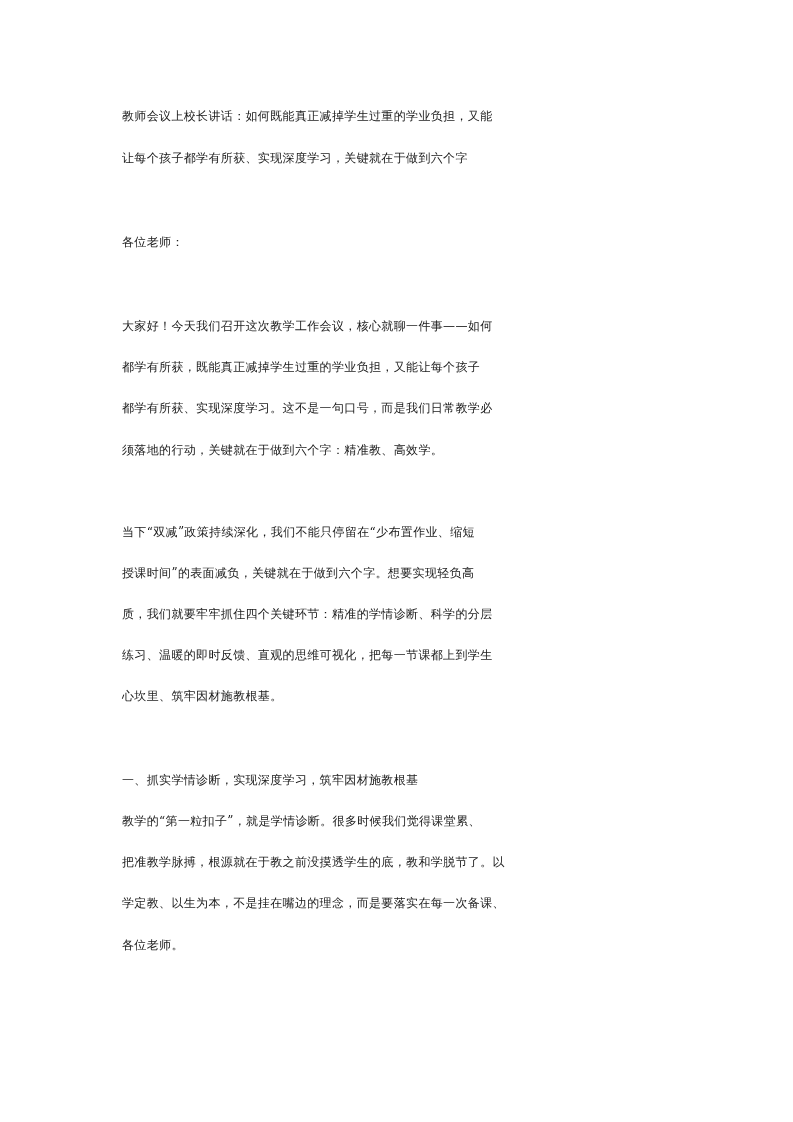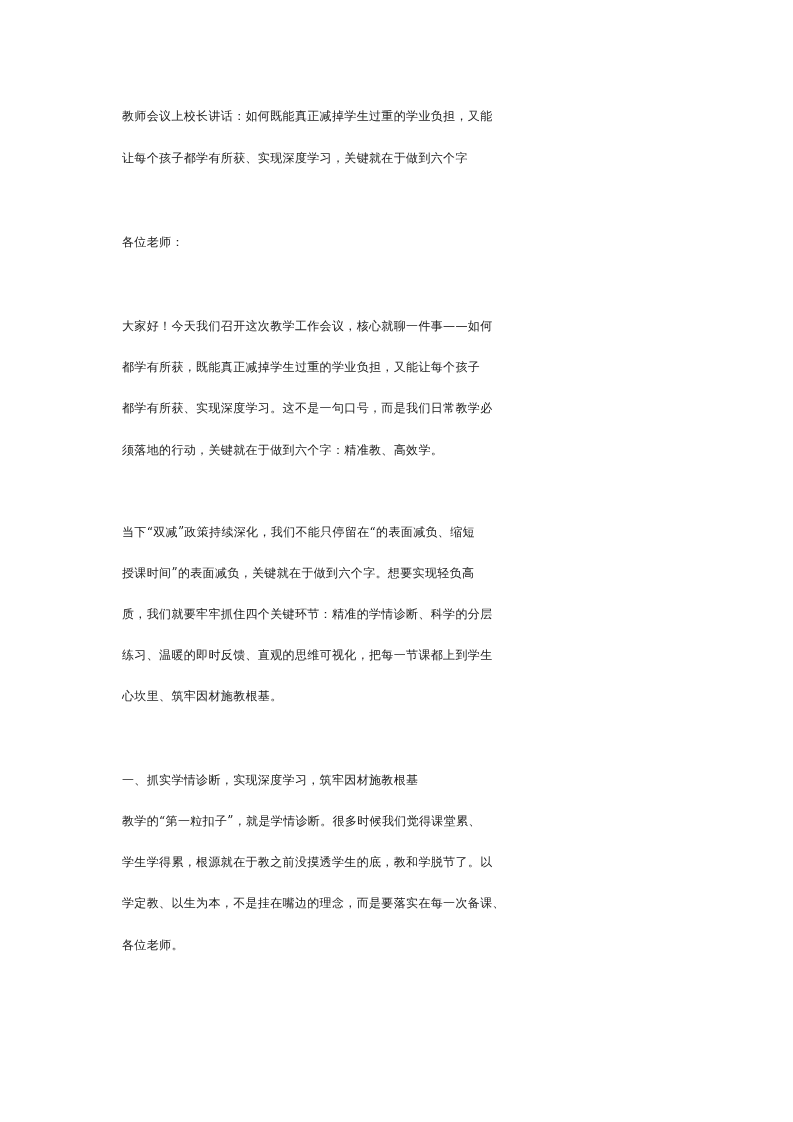--- a/index.html
+++ b/index.html
@@ -24,25 +24,25 @@
   <div class="line" style="top:105px">教师会议上校长讲话：如何既能真正减掉学生过重的学业负担，又能</div>
   <div class="line" style="top:147px">让每个孩子都学有所获、实现深度学习，关键就在于做到六个字</div>
 
   <div class="line" style="top:231px">各位老师：</div>
 
   <div class="line" style="top:315px">大家好！今天我们召开这次教学工作会议，核心就聊一件事——如何</div>
   <div class="line" style="top:356px">都学有所获，既能真正减掉学生过重的学业负担，又能让每个孩子</div>
   <div class="line" style="top:397px">都学有所获、实现深度学习。这不是一句口号，而是我们日常教学必</div>
   <div class="line" style="top:439px">须落地的行动，关键就在于做到六个字：精准教、高效学。</div>
 
-  <div class="line" style="top:521px">当下“双减”政策持续深化，我们不能只停留在“的表面减负、缩短</div>
+  <div class="line" style="top:521px">当下“双减”政策持续深化，我们不能只停留在“少布置作业、缩短</div>
   <div class="line" style="top:562px">授课时间”的表面减负，关键就在于做到六个字。想要实现轻负高</div>
   <div class="line" style="top:603px">质，我们就要牢牢抓住四个关键环节：精准的学情诊断、科学的分层</div>
   <div class="line" style="top:644px">练习、温暖的即时反馈、直观的思维可视化，把每一节课都上到学生</div>
   <div class="line" style="top:685px">心坎里、筑牢因材施教根基。</div>
 
   <div class="line" style="top:769px">一、抓实学情诊断，实现深度学习，筑牢因材施教根基</div>
 
   <div class="line" style="top:810px">教学的“第一粒扣子”，就是学情诊断。很多时候我们觉得课堂累、</div>
-  <div class="line" style="top:851px">学生学得累，根源就在于教之前没摸透学生的底，教和学脱节了。以</div>
+  <div class="line" style="top:851px">把准教学脉搏，根源就在于教之前没摸透学生的底，教和学脱节了。以</div>
   <div class="line" style="top:892px">学定教、以生为本，不是挂在嘴边的理念，而是要落实在每一次备课、</div>
   <div class="line" style="top:934px">各位老师。</div>
 </div>
 
 </body></html>

